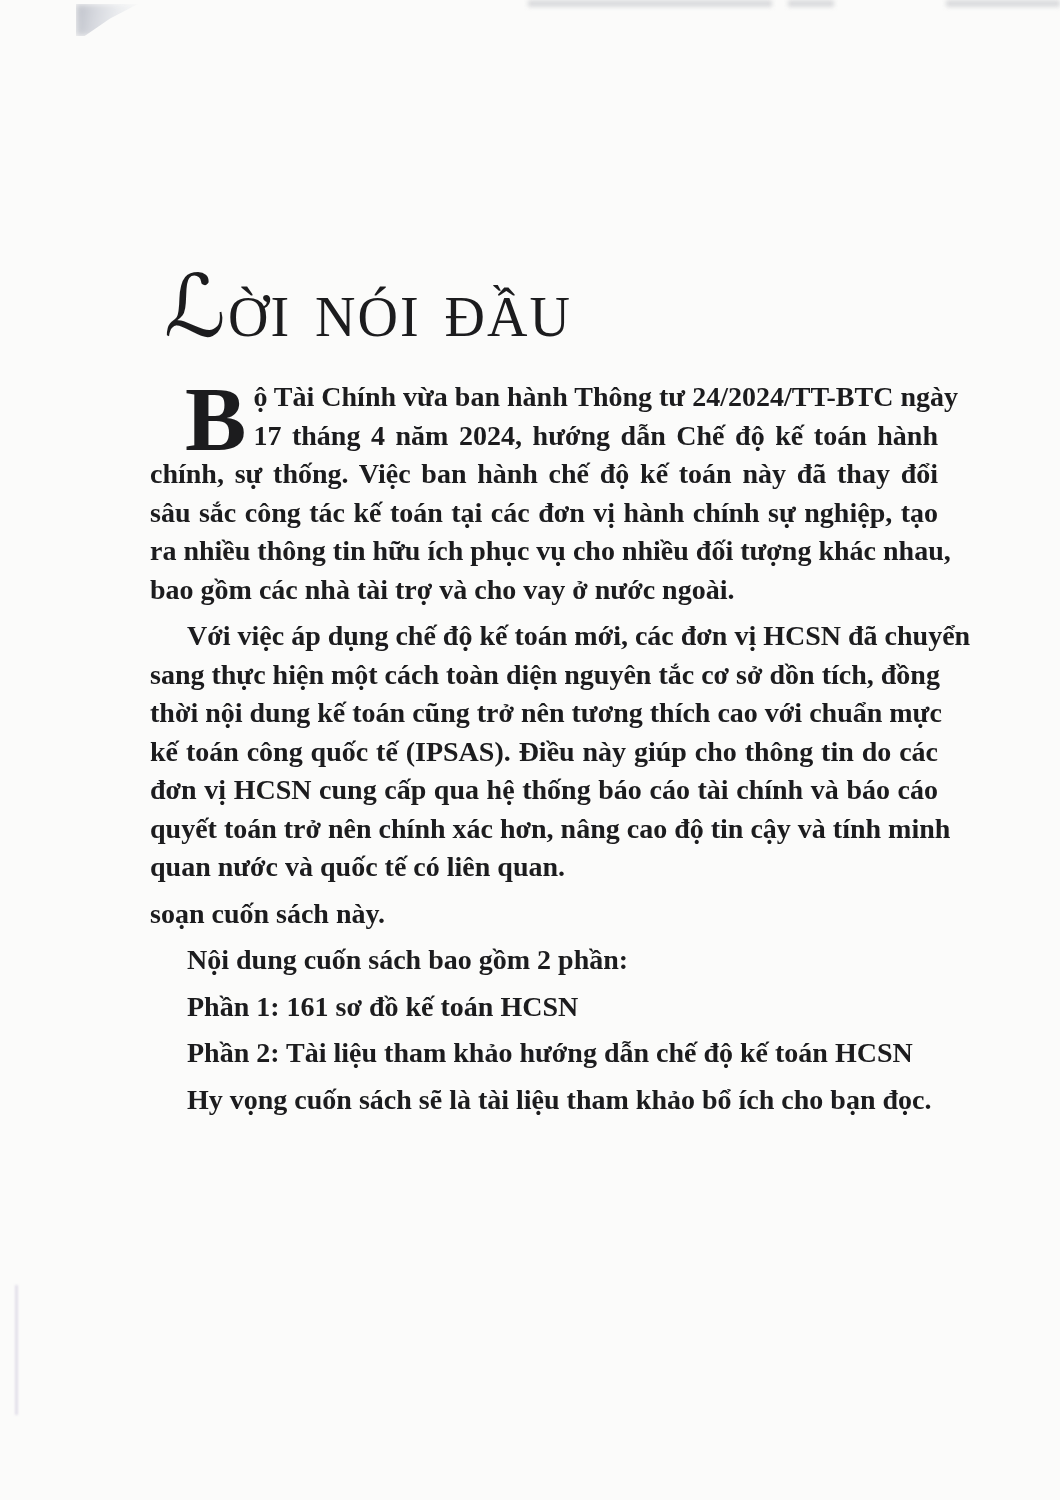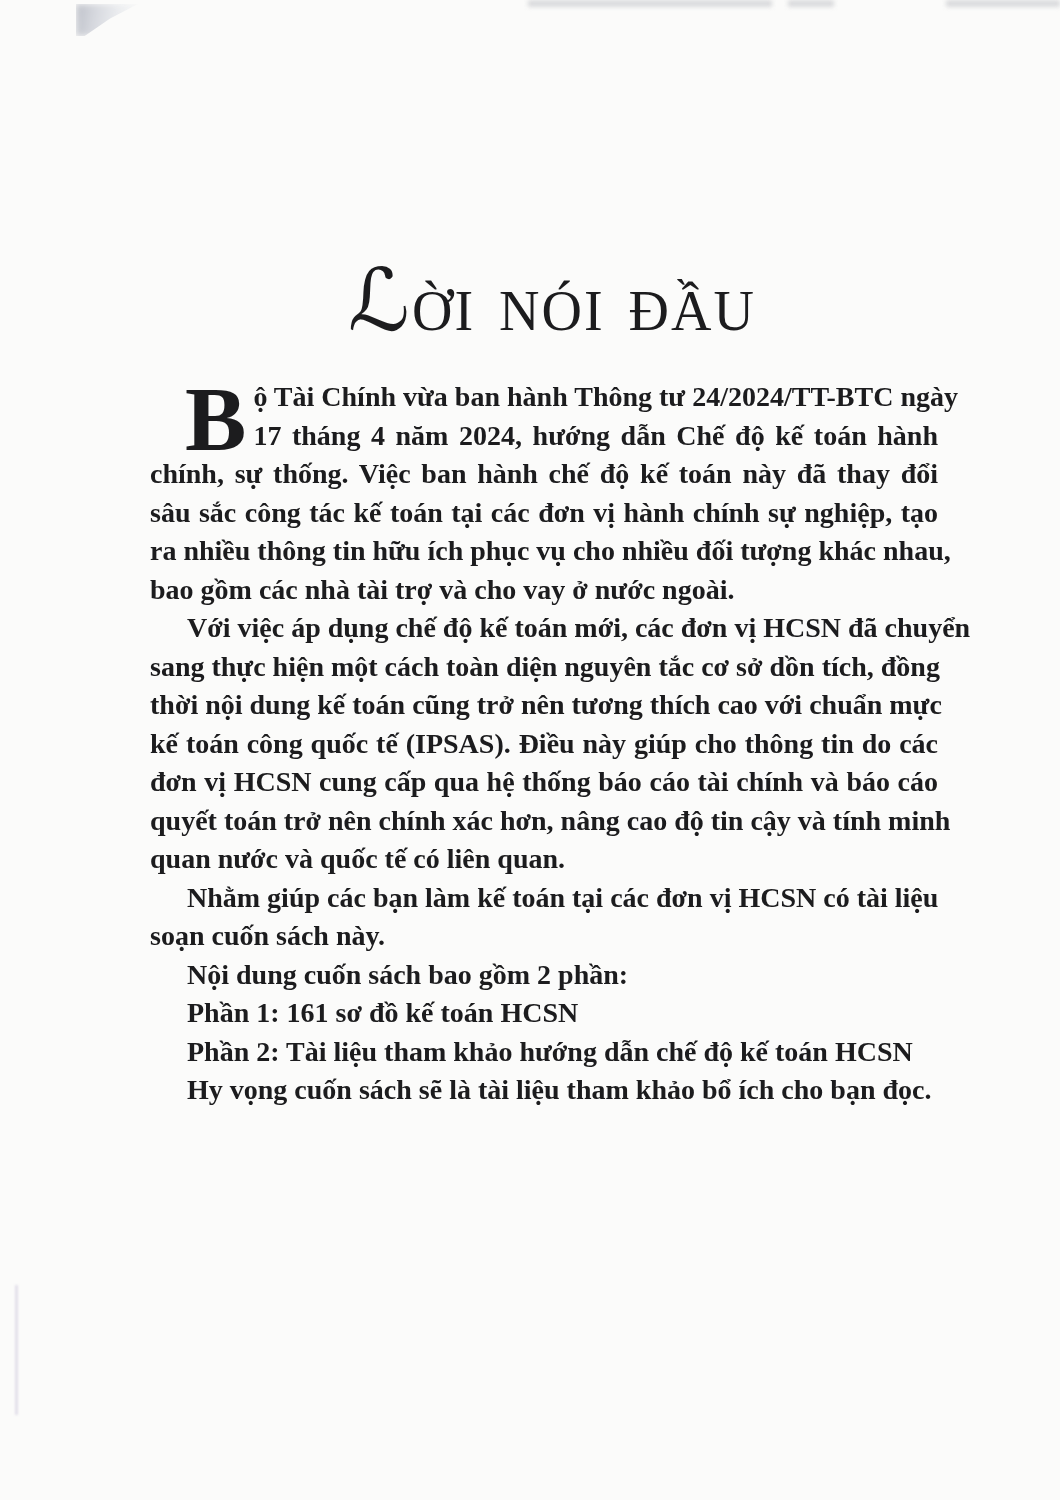--- a/index.html
+++ b/index.html
@@ -23,34 +23,34 @@
   .strip-a{left:528px;width:244px;}
   .strip-b{left:788px;width:46px;}
   .strip-c{left:946px;width:114px;}
   .edge-line-left{
     position:absolute;left:15px;top:1285px;width:3px;height:130px;
     background:#ddd9e6;filter:blur(1px);opacity:.8;
   }
   
   .title{
     position:absolute;left:150px;top:242px;width:788px;
-    margin:8px;text-align:center;font-weight:normal;
+    margin:14px;font-weight:normal;
     font-size:56px;line-height:100px;letter-spacing:2px;word-spacing:8px;
     white-space:nowrap;
   }
   .title .initial{
     font-family:"DejaVu Serif","DejaVu Sans",serif;
     font-size:86px;letter-spacing:0;margin-right:2px;
   }
   
   .body-block{
     position:absolute;left:150px;top:378px;width:788px;
   }
   .para{margin:0 0 0 0;}
-  .para + .para{}
+  .para + .para{margin-top:8px;}
   .line{
     font-size:28px;line-height:38.5px;font-weight:bold;
     white-space:nowrap;
   }
   .line.j{text-align:justify;text-align-last:justify;}
   .line.last{text-align:right;text-align-last:left;}
   .line.ind{text-indent:37px;}
   .dropcap{
     float:left;height:77px;margin:0 7px 0 35px;
     font-size:92px;line-height:83px;font-weight:bold;
@@ -85,21 +85,20 @@
       <div class="line j ind">Với việc áp dụng chế độ kế toán mới, các đơn vị HCSN đã chuyển</div>
       <div class="line j">sang thực hiện một cách toàn diện nguyên tắc cơ sở dồn tích, đồng</div>
       <div class="line j">thời nội dung kế toán cũng trở nên tương thích cao với chuẩn mực</div>
       <div class="line j">kế toán công quốc tế (IPSAS). Điều này giúp cho thông tin do các</div>
       <div class="line j">đơn vị HCSN cung cấp qua hệ thống báo cáo tài chính và báo cáo</div>
       <div class="line j">quyết toán trở nên chính xác hơn, nâng cao độ tin cậy và tính minh</div>
       <div class="line last">quan nước và quốc tế có liên quan.</div>
     </div>
 
     <div class="para">
-      <div class="line j ind">Nhằm giúp các bạn làm kế toán tại các đơn vị HCSN có tài liệu</div>
       <div class="line last">soạn cuốn sách này.</div>
     </div>
 
     <div class="para">
       <div class="line last ind">Nội dung cuốn sách bao gồm 2 phần:</div>
     </div>
 
     <div class="para">
       <div class="line last ind">Phần 1: 161 sơ đồ kế toán HCSN</div>
     </div>

